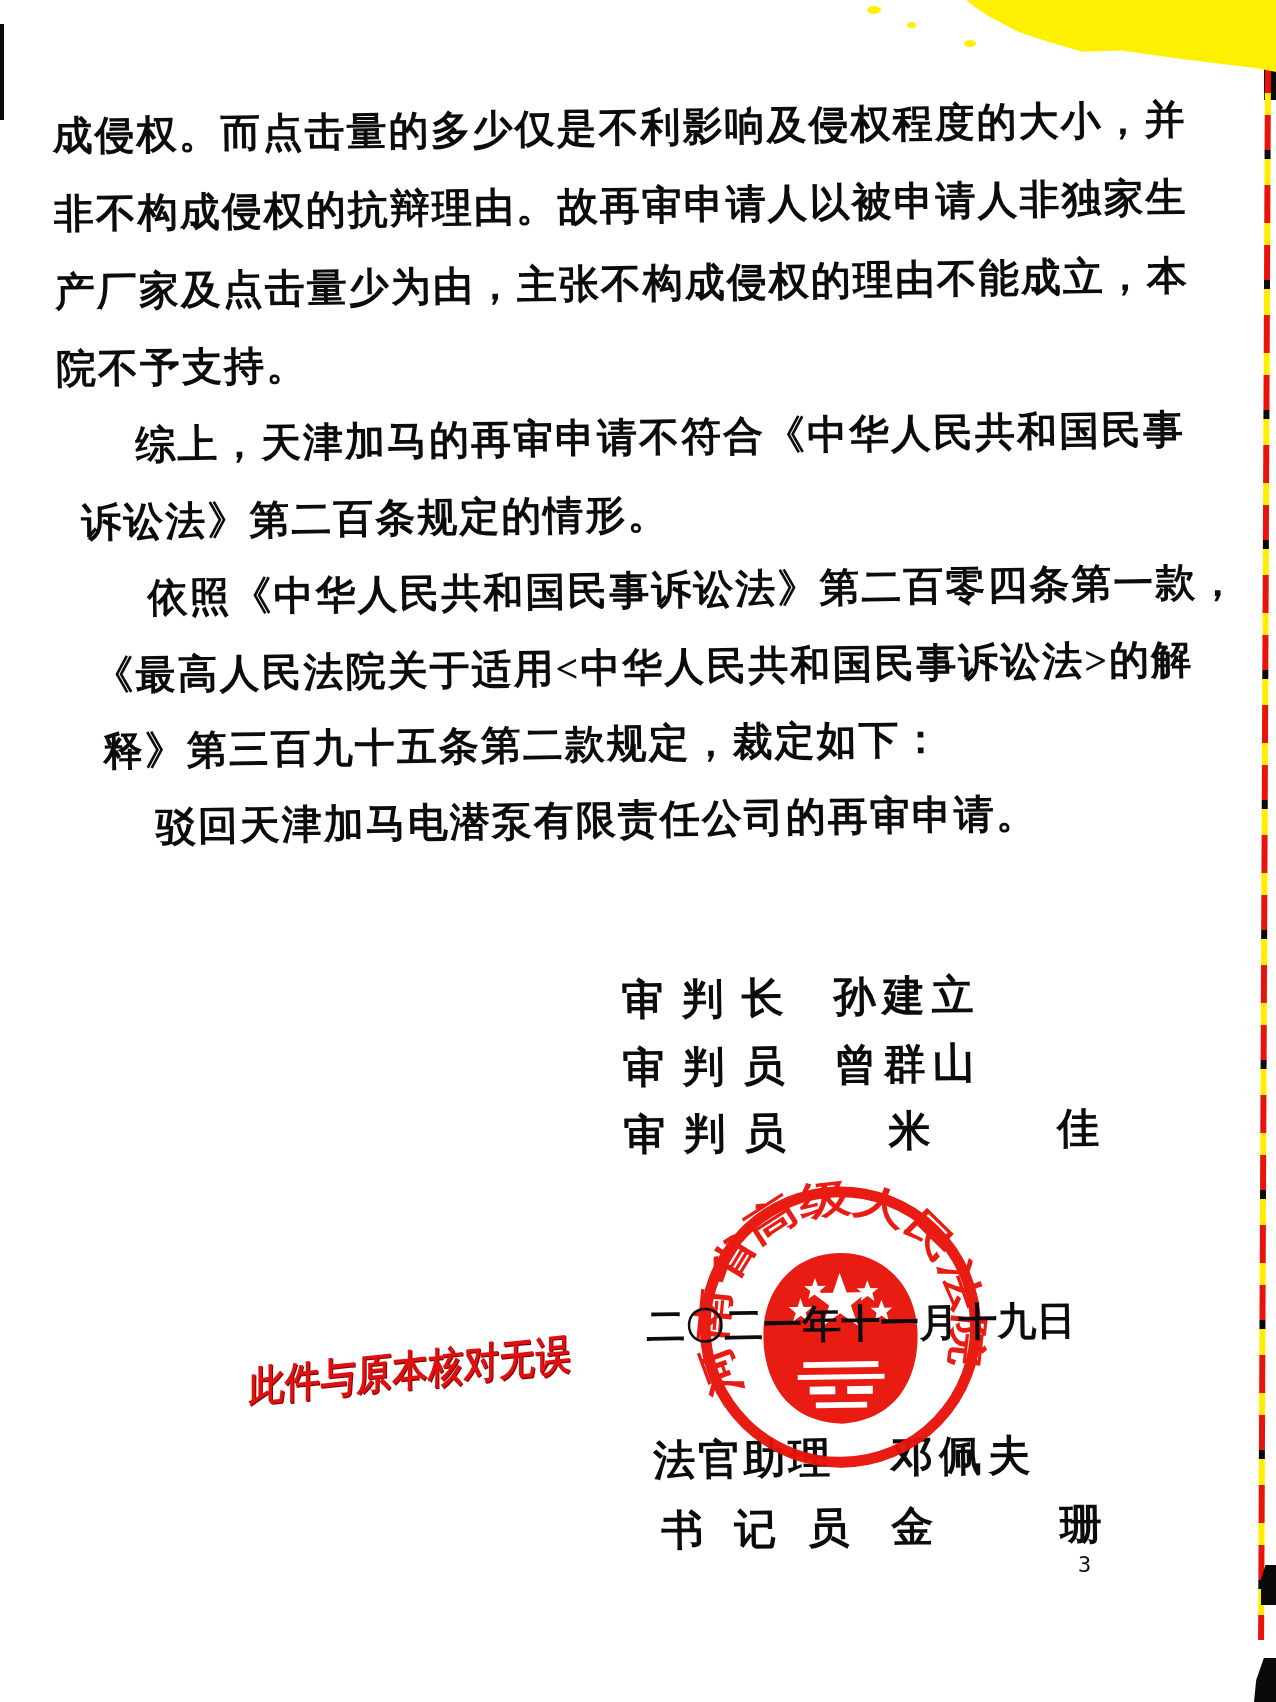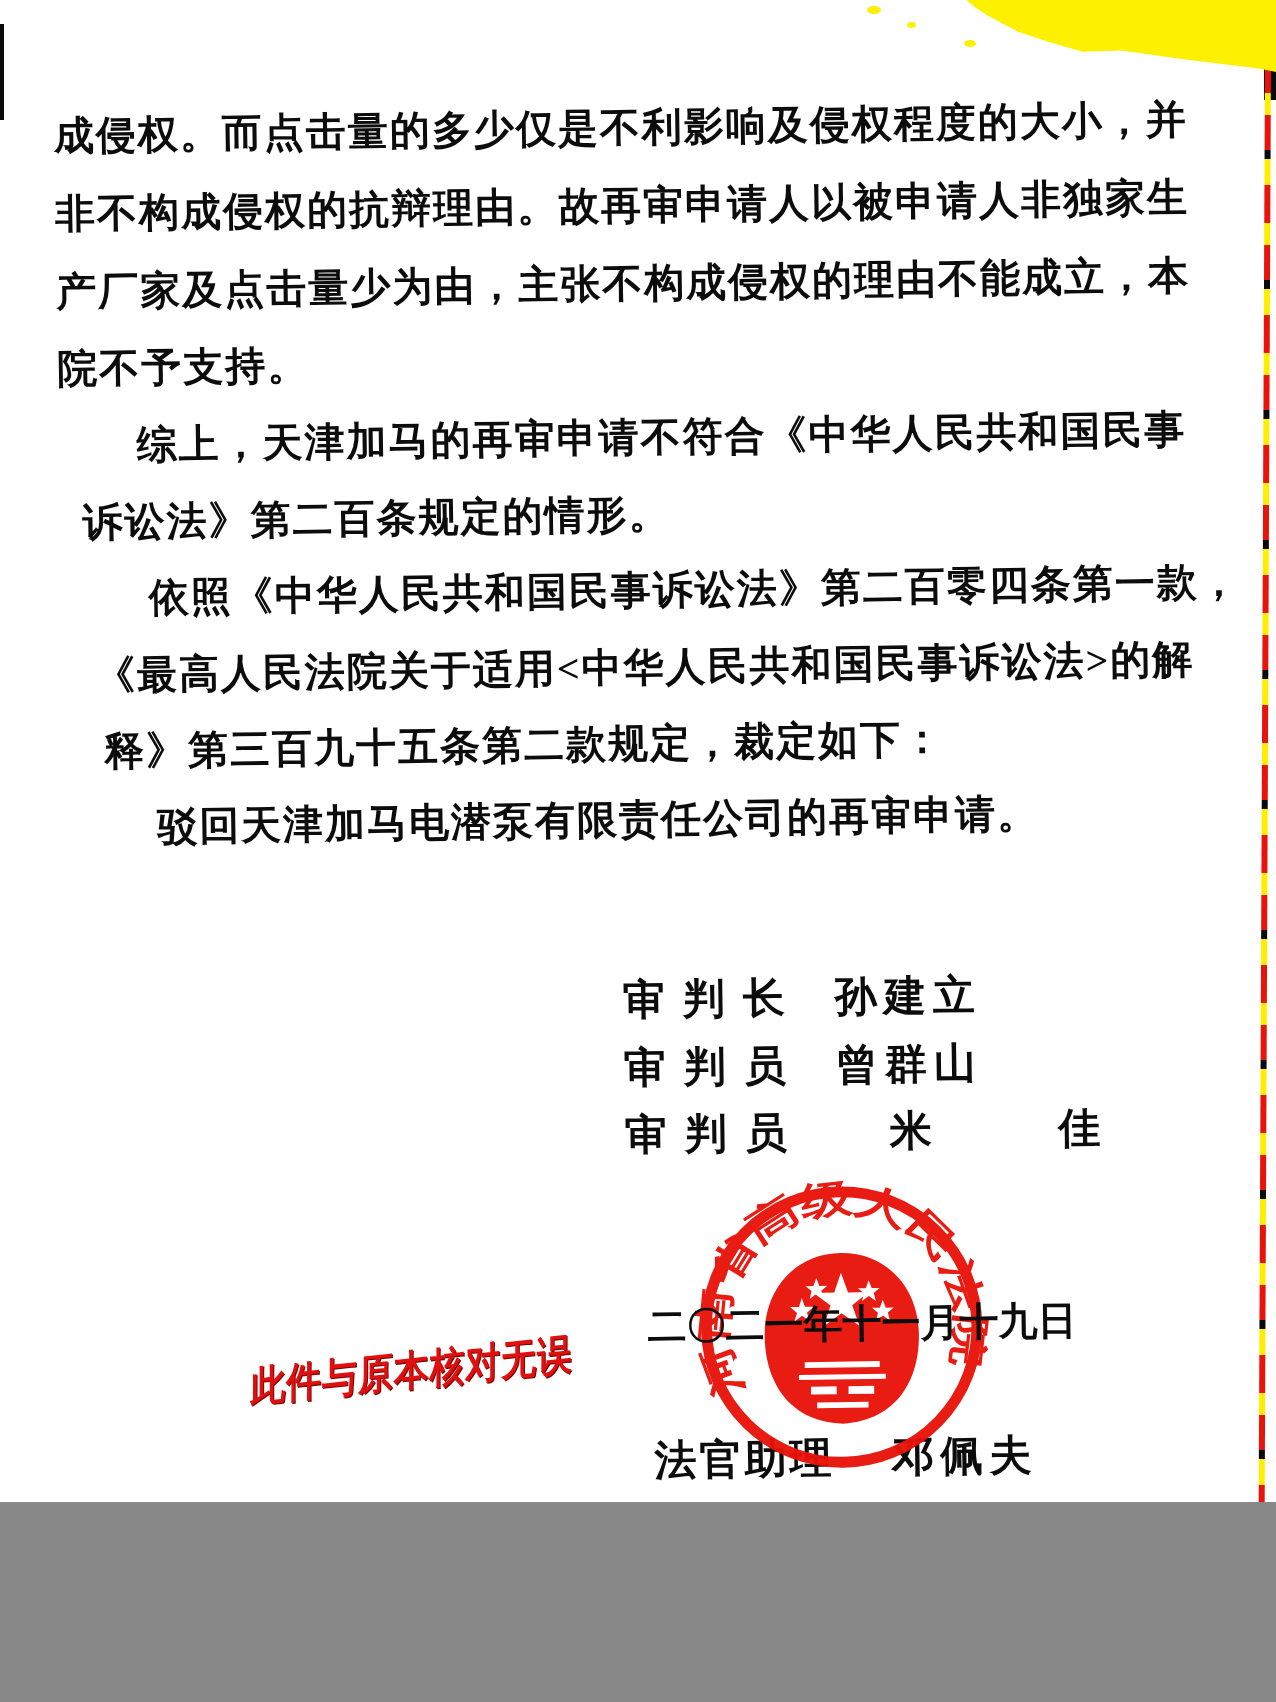--- a/index.html
+++ b/index.html
@@ -1,17 +1,17 @@
 <!DOCTYPE html>
 <html><head>
 <meta charset="utf-8">
 <style>
   html,body{margin:0;padding:0;background:#888;}
   .sheet{
-    position:relative;width:1276px;height:1502px;margin:0 auto;
+    position:relative;width:1276px;height:1702px;margin:0 auto;
     background:#ffffff;overflow:hidden;
     font-family:"Liberation Serif","DejaVu Serif",serif;
   }
   
   .scan-tilt{
     position:absolute;inset:0;
     transform:rotate(-0.85deg);
     transform-origin:50% 45%;
   }
   .line{

